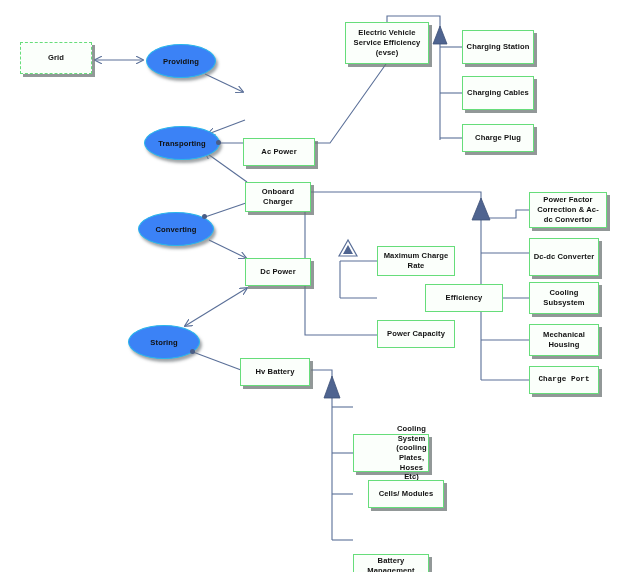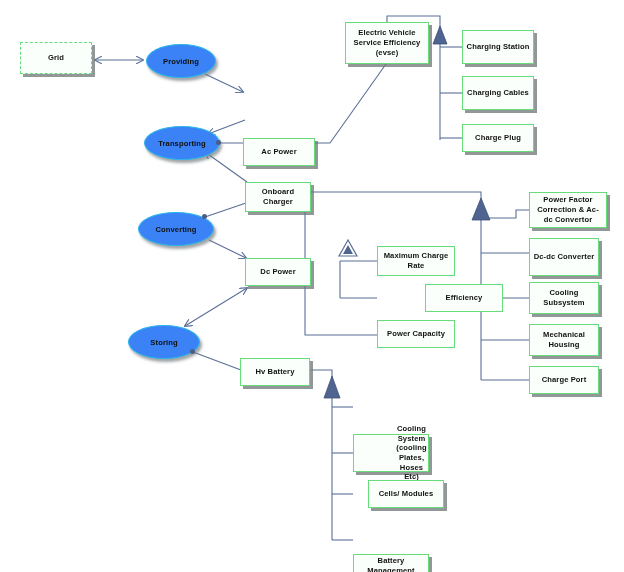--- a/index.html
+++ b/index.html
@@ -220,21 +220,21 @@
   </div>
 
   <div class="node" style="left:529px; top:282px; width:70px; height:32px;">
     <span>Cooling Subsystem</span>
   </div>
 
   <div class="node" style="left:529px; top:324px; width:70px; height:32px;">
     <span>Mechanical Housing</span>
   </div>
 
-  <div class="node" style="left:529px; top:366px; width:70px; height:28px;">
+  <div class="node" style="left:529px; top:366px; width:70px; height:28px;font-family:Liberation Mono, monospace;">
     <span>Charge Port</span>
   </div>
 
 
   <div class="node" style="left:353px; top:434px; width:76px; height:38px;padding-left:44px;">
     <span>Cooling System (cooling Plates, Hoses Etc)</span>
   </div>
 
   <div class="node" style="left:353px; top:480px; width:76px; height:28px;margin-left:15px;">
     <span>Cells/ Modules</span>

